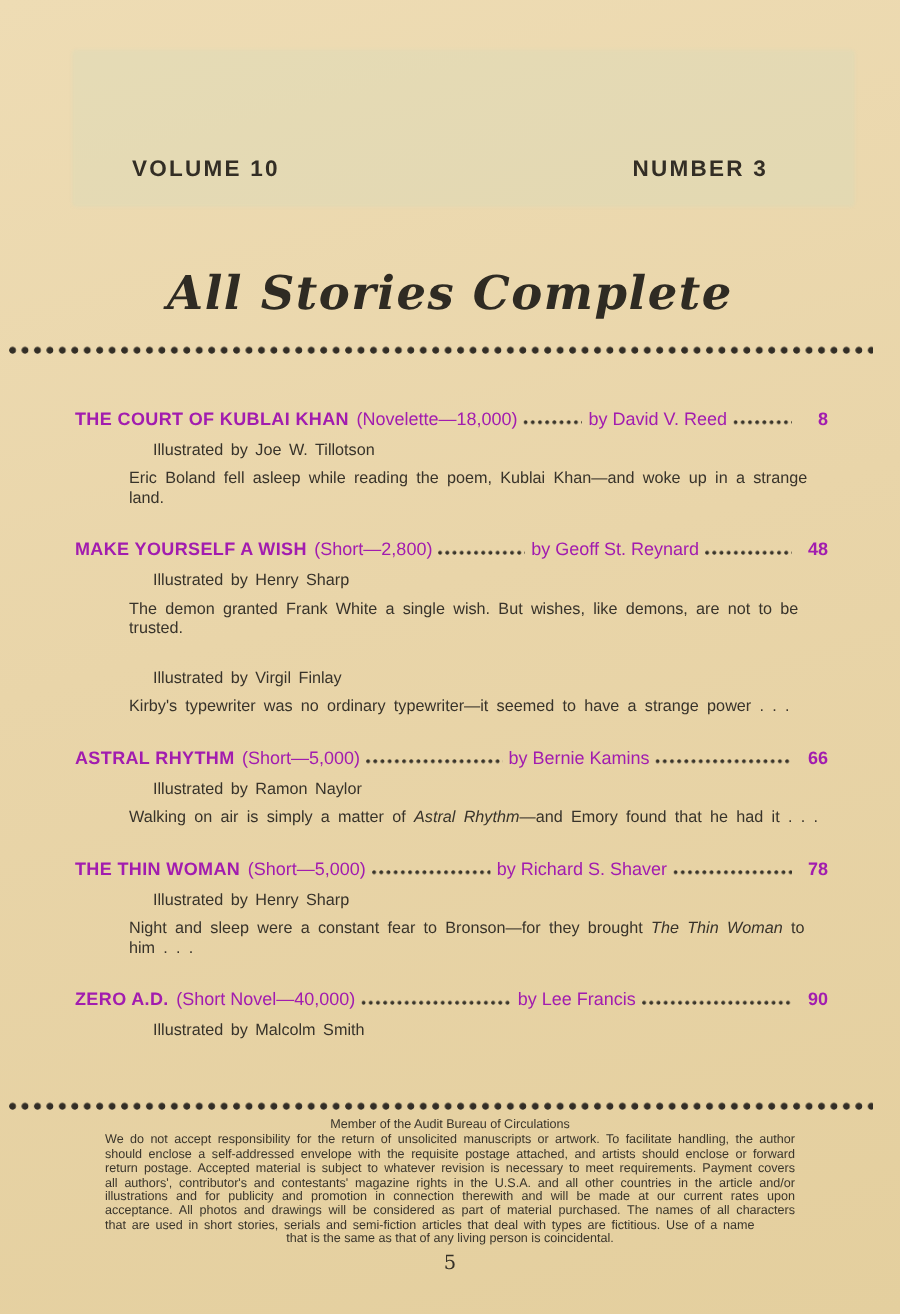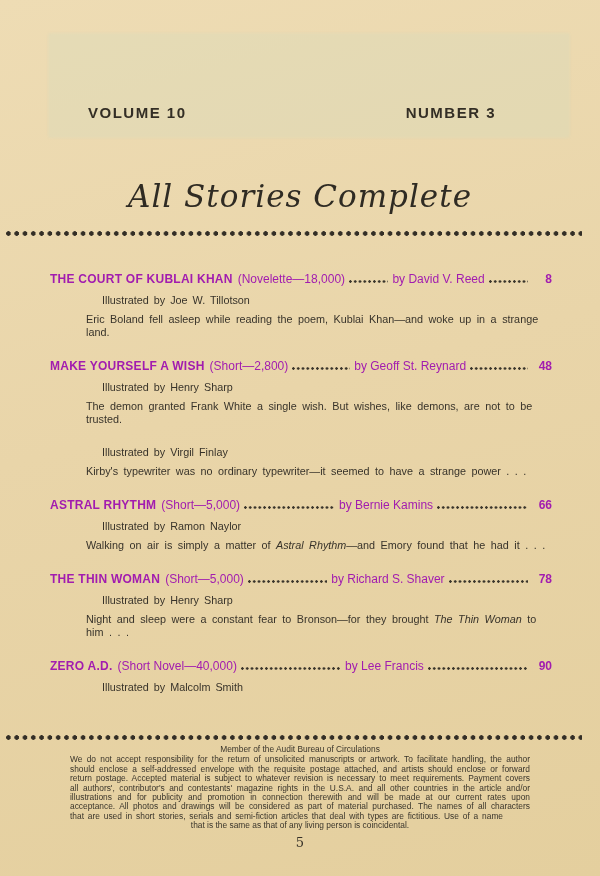--- a/index.html
+++ b/index.html
@@ -8,28 +8,28 @@
     background: linear-gradient(165deg, #eedcb4 0%, #e9d5a9 45%, #e4cf9e 100%);
     font-family: "Liberation Sans", sans-serif;
     color:#38332a;
   }
   .showthrough {
     position:absolute; left:48px; top:33px; width:522px; height:105px;
     background: rgba(208,218,190,0.28); border-radius:3px;
     filter: blur(1px);
   }
   .header-row {
-    position:absolute; top:104px; left:88px; right:104px;
+    position:absolute; top:104px; left:88px; right:88px;
     display:flex; justify-content:space-between;
     font-size:15px; font-weight:bold; letter-spacing:1.5px; color:#332e25;
   }
   .script-title {
     position:absolute; top:178px; left:0; width:100%;
     text-align:center;
-    font-family:"DejaVu Serif", serif; font-style:italic; font-weight:normal;
+    font-family:"DejaVu Serif", serif; font-style:italic; font-weight:bold;
     font-size:31px; letter-spacing:1px; color:#2f2b23;
   }
   .dotted-rule {
     position:absolute; left:6px; width:576px; height:5px;
     background-image: radial-gradient(circle at 2.4px 2.5px, #332e26 2.05px, rgba(0,0,0,0) 2.5px);
     background-size:8.3px 5px; background-repeat:repeat-x;
   }
   .rule-top { top:231px; }
   .rule-bottom { top:735px; }
   .toc { position:absolute; top:272px; left:50px; width:502px; }

